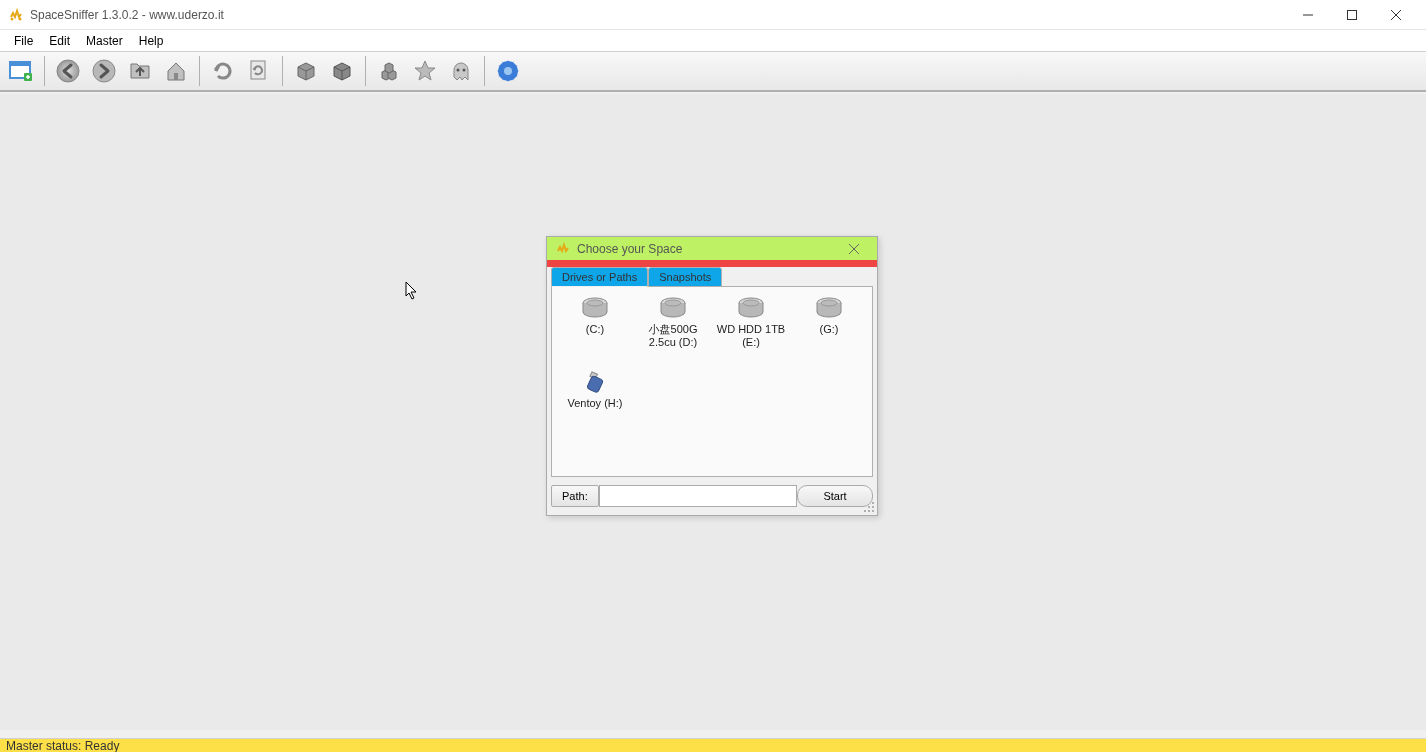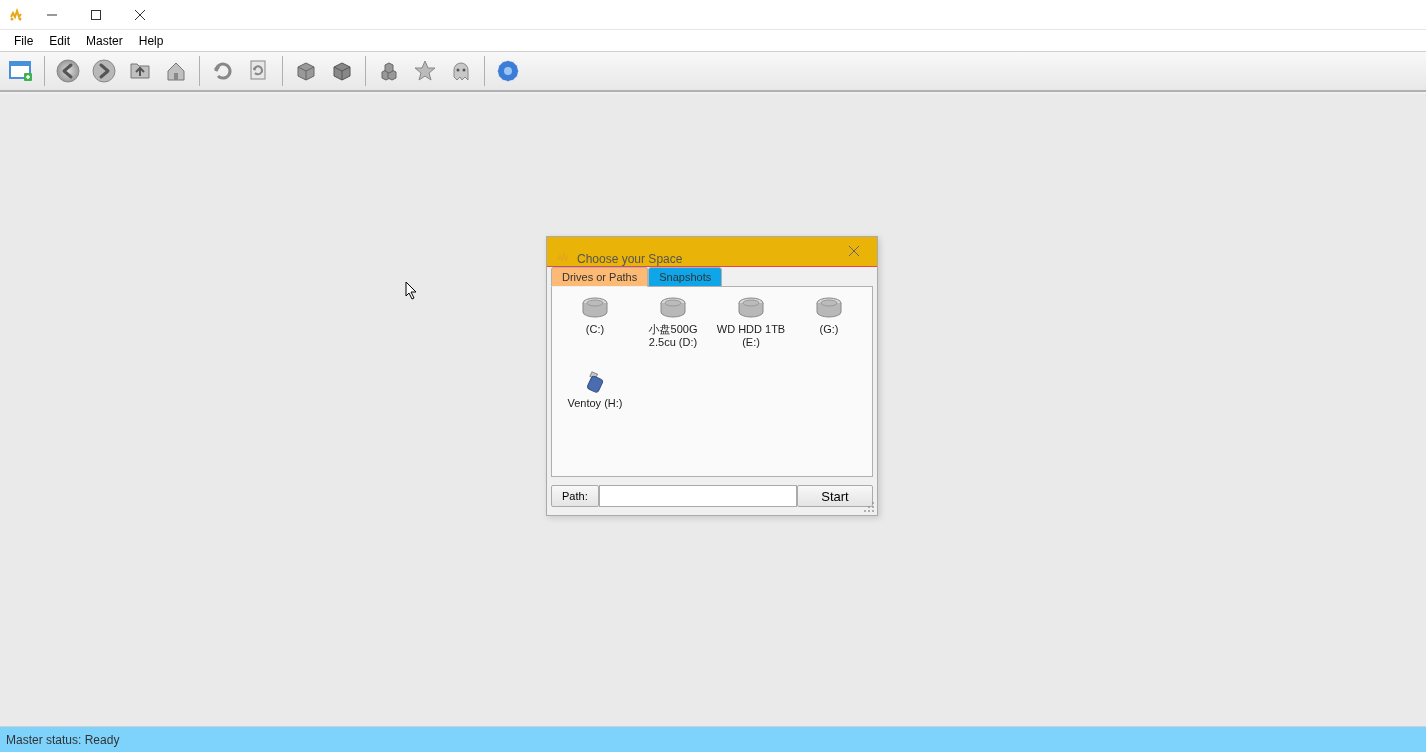--- a/index.html
+++ b/index.html
@@ -52,57 +52,57 @@
   border-radius:3px;
 }
 .toolbar .sep { width:1px; height:30px; background:#b0b0b0; margin:0 4px; }
 .workspace {
   position: absolute;
   top: 94px; left:0; right:0; bottom:22px;
   background: #eaeaea;
 }
 .statusbar {
   position:absolute; bottom:0; left:0; right:0;
-  height:26px; background:#7dd3fc;
+  height:14px; background:#fde047;
   border-top:1px solid #d0d0d0;
   display:flex; align-items:center; padding:0 6px;
   font-size:12px; color:#333;
 }
 
 
 .dialog {
   position:absolute;
   left: 546px; top: 236px;
   width: 332px; height: 280px;
   background: #f0f0f0;
   border: 1px solid #aaa;
   box-shadow: 2px 2px 6px rgba(0,0,0,0.15);
   display:flex; flex-direction:column;
 }
 .dialog-titlebar {
   height: 30px;
-  background:#eab308;
-  border-bottom:1px solid #ef4444;
-  display:flex; align-items:flex-end;
+  background:#bef264;
+  border-bottom:7px solid #ef4444;
+  display:flex; align-items:center;
   padding:0 8px;
 }
 .dialog-titlebar .app-icon { width:16px; height:16px; margin-right:6px; }
 .dialog-titlebar .dt-title { flex:1; color:#555; font-size:12px; }
 .dialog-close { width:30px; height:30px; display:flex; align-items:center; justify-content:center; color:#666; }
 .dialog-tabs {
   display:flex; padding: 0 4px; margin-top:-1px;
 }
 .dialog-tab {
   padding: 3px 10px; font-size:11px;
   border:1px solid #b0b0b0;
   background:#0ea5e9;
   position:relative; top:1px;
   border-top-left-radius:3px; border-top-right-radius:3px;
 }
-.dialog-tab.active { background:#fdba74; border-bottom:1px solid #f0f0f0; z-index:2; }
+.dialog-tab.active { background:#0ea5e9; border-bottom:1px solid #f0f0f0; z-index:2; }
 .dialog-body {
   flex:1; margin:0 4px 4px 4px;
   border:1px solid #b0b0b0;
   background:#fafafa;
   padding: 8px 4px 4px 4px;
   display:flex; flex-wrap:wrap;
   align-content:flex-start;
   gap: 4px 0px;
 }
 .drive-item {
@@ -123,41 +123,42 @@
   font-size:11px; border-radius:2px;
 }
 .path-input {
   flex:1; height:22px;
   border:1px solid #aaa; background:#fff;
   padding:0 4px; font-size:11px;
 }
 .start-btn {
   width:76px; height:22px;
   border:1px solid #aaa; background:linear-gradient(#f8f8f8,#e4e4e4);
-  font-size:13px; border-radius:2px;
+  font-size:11px; border-radius:10px;
 }
 .resize-grip {
   position:absolute; right:2px; bottom:2px; width:12px; height:12px;
 }
 .cursor-arrow {
   position:absolute; left:405px; top:281px; width:14px; height:20px; pointer-events:none;
 }
 svg { display:block; }
 </style>
 </head>
 <body>
 
 <div class="titlebar">
   <span class="app-icon">
     <svg viewBox="0 0 16 16">
         <path d="M3 10 L5 6 L7 10 L9 4 L11 10 L13 7" stroke="#e6a817" stroke-width="2" fill="none"></path>
         <circle cx="4" cy="12" r="1.5" fill="#e6a817"></circle>
         <circle cx="12" cy="12" r="1.5" fill="#e6a817"></circle>
       </svg>
   </span>
+  <span class="title">SpaceSniffer 1.3.0.2 - www.uderzo.it</span>
   <div class="window-controls">
     <div class="ctrl">
         <svg width="10" height="10">
           <line x1="0" y1="5" x2="10" y2="5" stroke="#333" stroke-width="1"></line>
         </svg>
       </div>
     <div class="ctrl">
         <svg width="10" height="10">
           <rect x="0.5" y="0.5" width="9" height="9" stroke="#333" fill="none" stroke-width="1"></rect>
         </svg>

